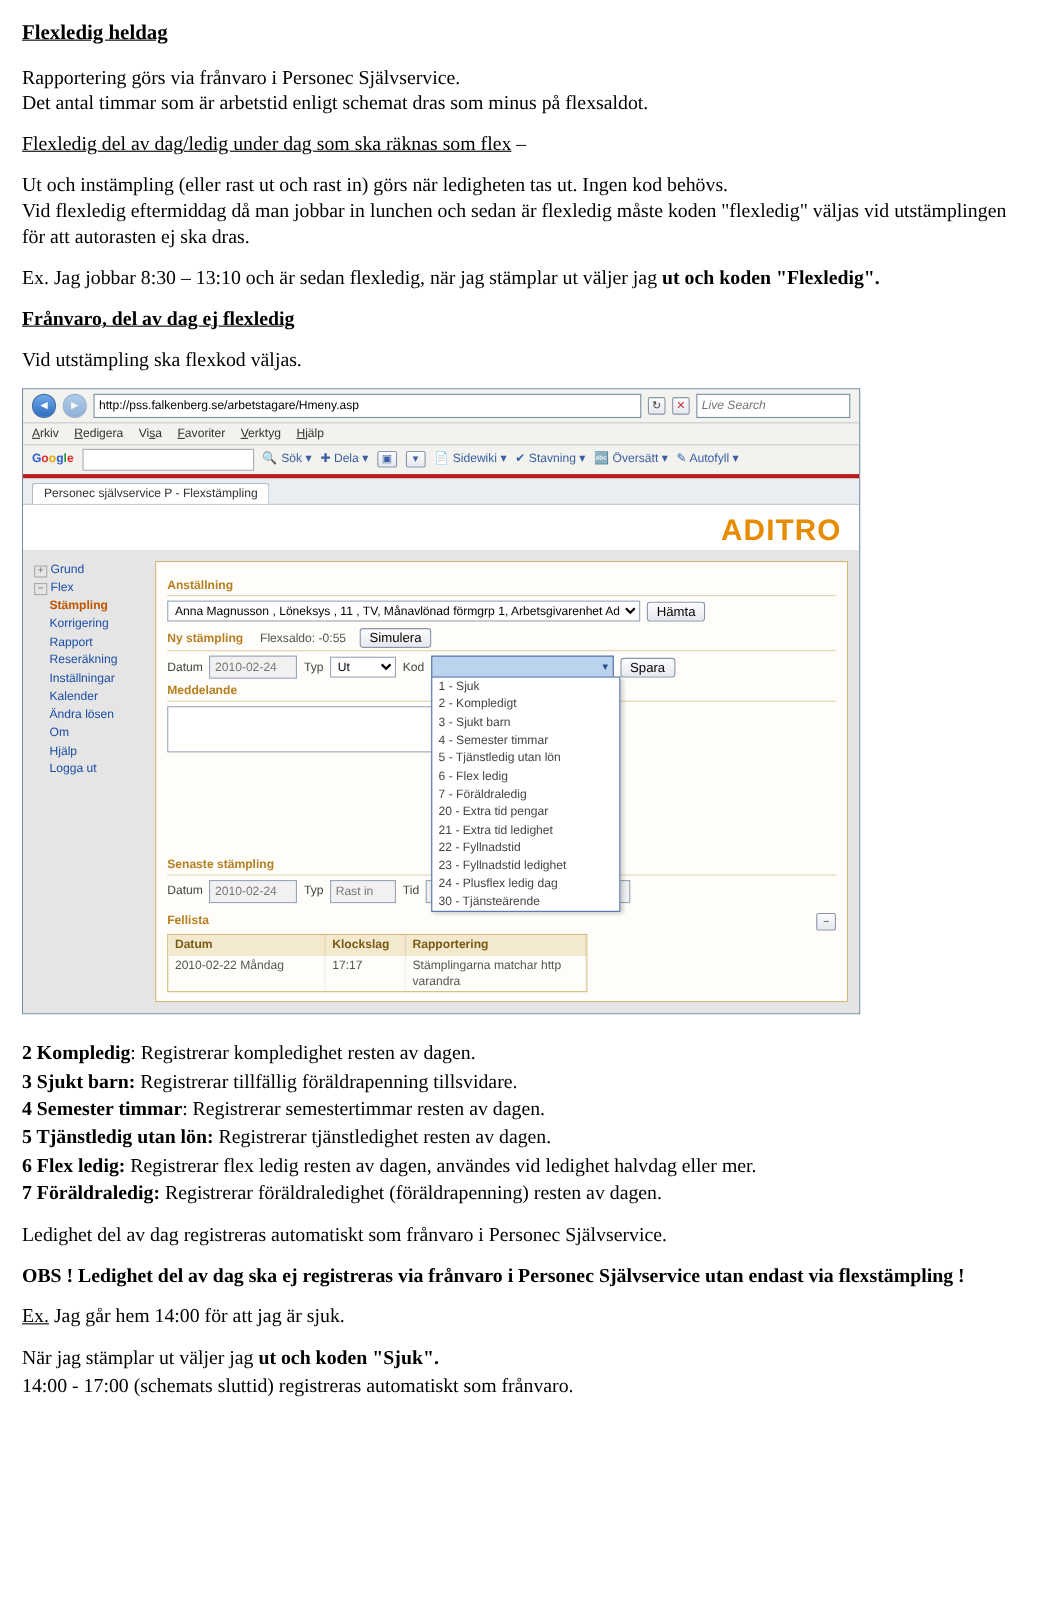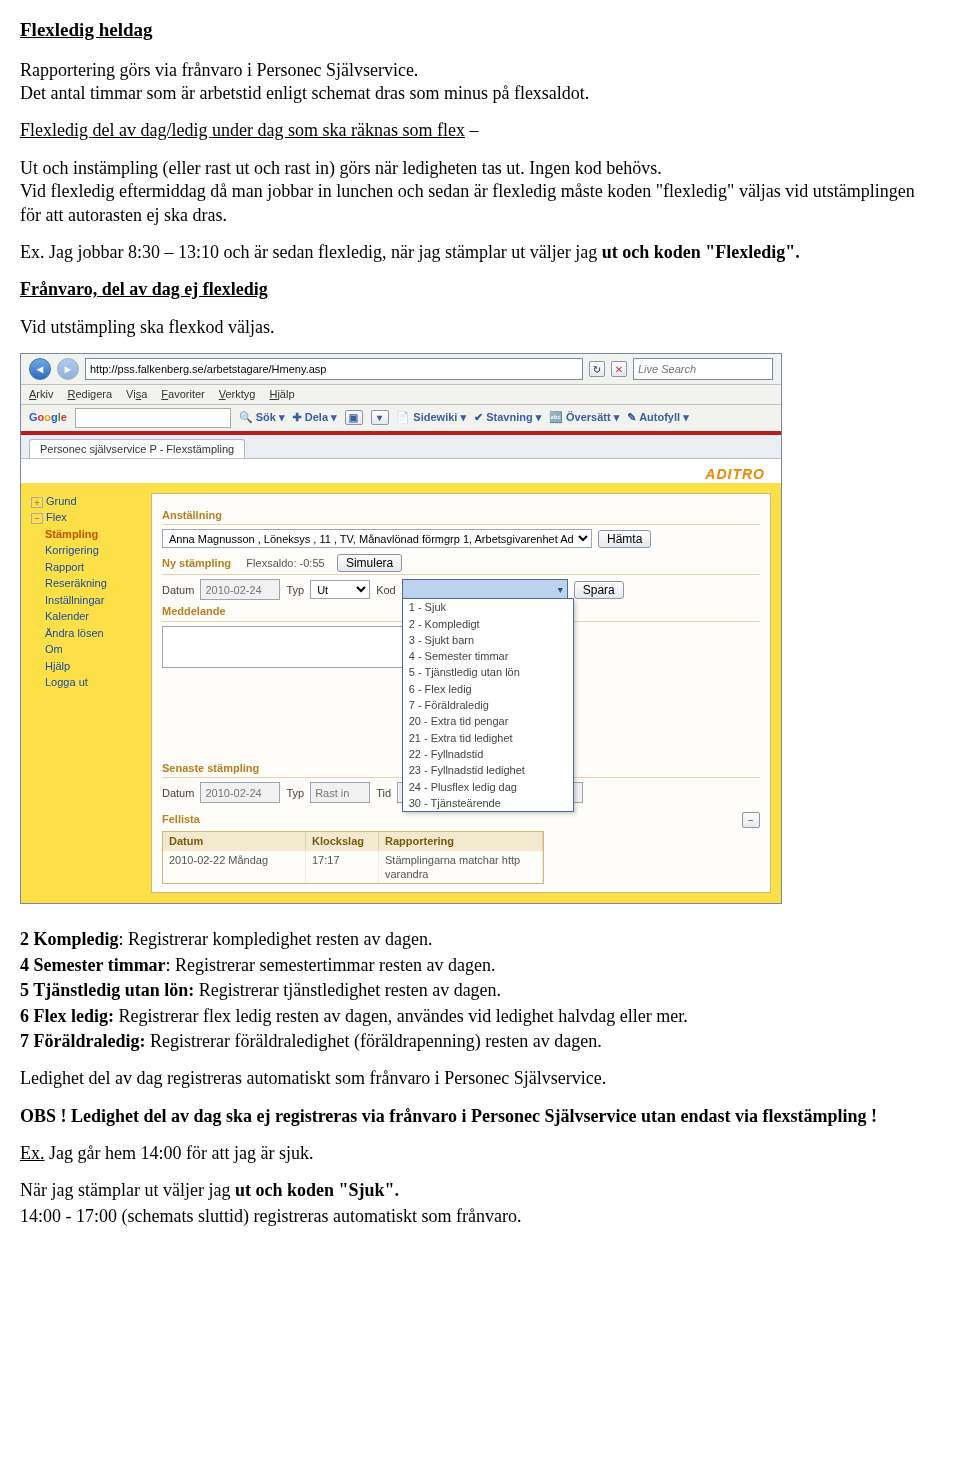--- a/index.html
+++ b/index.html
@@ -104,52 +104,50 @@
     border-bottom: 4px solid #b91c1c;
     display: flex;
     align-items: center;
     gap: 8px;
     font-size: 11px;
     color: #555;
   }
   .g-logo { font-weight: bold; }
   .g-logo .b { color:#2b5fd3; } .g-logo .r { color:#d33; } .g-logo .y { color:#e8a800; } .g-logo .g { color:#2b9b3a; }
   .g-input { width: 150px; border:1px solid #aaa; height:16px; background:#fff; }
-  .g-btn { color:#3a5fa3;font-weight:bold; }
+  .g-btn { color:#3a5fa3; }
   .tabstrip {
     background: #e9eef2;
     padding: 4px 8px 0 8px;
     border-bottom: 1px solid #c0c0c0;
   }
   .ie-tab {
     display: inline-block;
     background: #fff;
     border: 1px solid #b0b8c0;
     border-bottom: none;
     border-radius: 3px 3px 0 0;
     padding: 2px 10px;
     font-size: 11px;
   }
   .content-area {
-    background: #fde047;
+    background: #e5e5e5;
     padding: 10px;
     display: flex;
-    gap: 10px;
     min-height: 320px;
     justify-content: space-between;
   }
   .brand {
     text-align: right;
     padding: 6px 16px 0 0;
   }
   .brand-text {
     font-family: Arial, sans-serif;
     font-weight: bold;
-    font-style: italic;
-    font-size: 14px;
+    font-size: 27px;
     color: #e78b00;
     letter-spacing: 1px;
   }
   .treeview {
     width: 110px;
     font-size: 11px;
     color: #1a4da5;
     line-height: 1.5;
   }
   .treeview .root { color: #1a4da5; }
@@ -378,20 +376,21 @@
             <div style="flex:1">Stämplingarna matchar http varandra</div>
           </div>
         </div>
       </div>
     </div>
   </div>
 </div>
 
 <div class="legend-list">
   <p><span class="bold">2 Kompledig</span><span>: Registrerar kompledighet resten av dagen.</span></p>
+  <p><span class="bold">3 Sjukt barn:</span><span> Registrerar tillfällig föräldrapenning tillsvidare.</span></p>
   <p><span class="bold">4 Semester timmar</span><span>: Registrerar semestertimmar resten av dagen.</span></p>
   <p><span class="bold">5 Tjänstledig utan lön:</span><span> Registrerar tjänstledighet resten av dagen.</span></p>
   <p><span class="bold">6 Flex ledig:</span><span> Registrerar flex ledig resten av dagen, användes vid ledighet halvdag eller mer.</span></p>
   <p><span class="bold">7 Föräldraledig:</span><span> Registrerar föräldraledighet (föräldrapenning) resten av dagen.</span></p>
 </div>
 
 <p style="margin-top:14px">Ledighet del av dag registreras automatiskt som frånvaro i Personec Självservice.</p>
 <p class="bold">OBS ! Ledighet del av dag ska ej registreras via frånvaro i Personec Självservice utan endast via flexstämpling !</p>
 
 <p>

